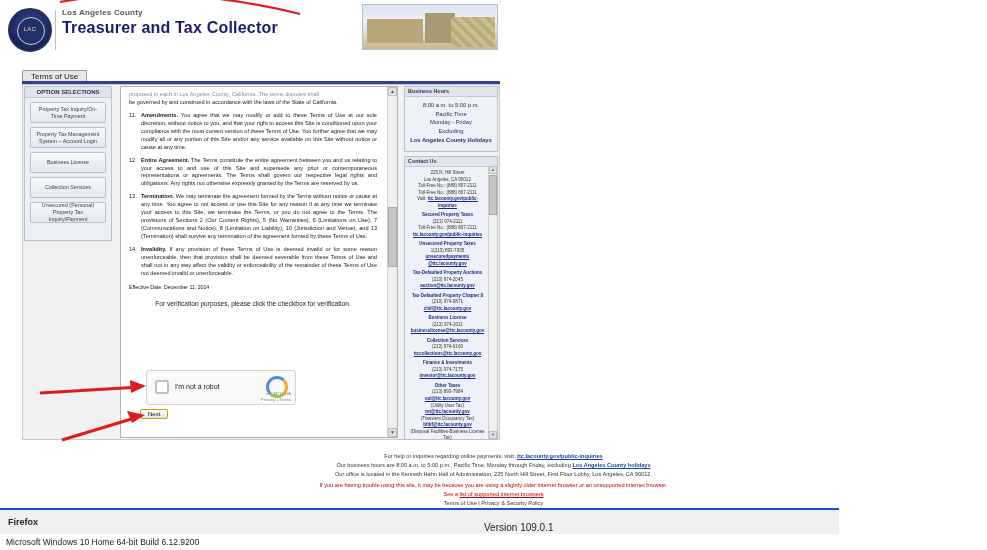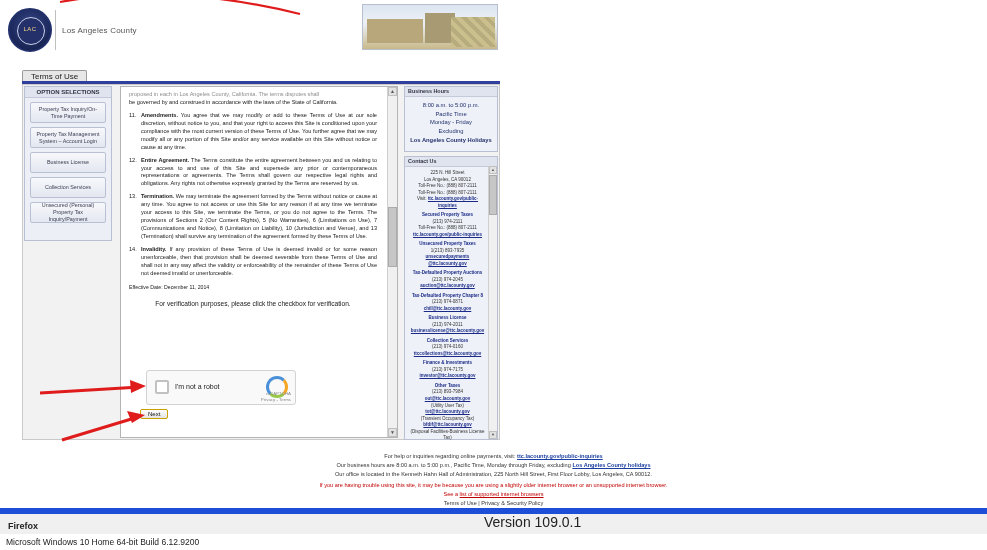--- a/index.html
+++ b/index.html
@@ -13,21 +13,21 @@
 
   
   #header{position:relative;height:60px;width:987px;background:#fff;}
   #seal{position:absolute;left:8px;top:8px;width:44px;height:44px;border-radius:50%;
         background:radial-gradient(circle at 50% 40%,#3a4b8f 0%,#1d2a5e 60%,#101a3d 100%);
         border:2px solid #22306b;box-sizing:border-box;}
   #seal .inner{position:absolute;left:7px;top:7px;width:26px;height:26px;border-radius:50%;
         border:1px solid #c9cfe6;background:#24306a;}
   #seal .txt{position:absolute;left:0;top:16px;width:100%;text-align:center;color:#ffd98a;font-size:6px;letter-spacing:.4px;}
   #divider{position:absolute;left:55px;top:10px;width:1px;height:40px;background:#bfbfbf;}
-  #titlewrap{position:absolute;left:62px;top:26px;}
+  #titlewrap{position:absolute;left:62px;top:8px;font-weight:bold;}
   #county{font-size:8px;color:#555;letter-spacing:.2px;}
   #office{font-size:16px;color:#1a1a6e;letter-spacing:.2px;margin-top:2px;}
   #banner{position:absolute;left:362px;top:4px;width:136px;height:46px;
      background:linear-gradient(180deg,#cfd8e6 0%,#e9eef5 45%,#c9b98a 100%);
      border:1px solid #b8bfcc;box-sizing:border-box;overflow:hidden;}
   #banner .bldg{position:absolute;left:4px;bottom:6px;width:56px;height:24px;background:#b9a77c;}
   #banner .bldg2{position:absolute;left:62px;bottom:6px;width:30px;height:30px;background:#a89a73;}
   #banner .money{position:absolute;right:2px;bottom:2px;width:44px;height:30px;
      background:repeating-linear-gradient(45deg,#cbbf8e 0 4px,#b6ac7d 4px 8px);}
   #banner .sky{position:absolute;left:0;top:0;width:100%;height:18px;background:linear-gradient(180deg,#dbe4f0,#eef2f7);}
@@ -100,39 +100,40 @@
   
   #footer{position:absolute;left:0;top:452px;width:987px;text-align:center;font-size:5.6px;color:#333;line-height:1.6;}
   #footer a{color:#1a3fa0;font-weight:bold;text-decoration:underline;}
   #warn{position:absolute;left:0;top:481px;width:987px;text-align:center;font-size:5.6px;color:#c00000;line-height:1.6;}
   #warn a{color:#c00000;text-decoration:underline;}
   #legal{position:absolute;left:0;top:500px;width:987px;text-align:center;font-size:5.6px;color:#333;}
   #legal a{color:#333;text-decoration:none;}
   #arc{position:absolute;left:0;top:0;width:987px;height:550px;pointer-events:none;}
 
   
-  #statusbar{position:absolute;left:0;top:508px;width:987px;height:26px;background:#f0f0f0;border-top:6px solid #1d4ed8;}
+  #statusbar{position:absolute;left:0;top:508px;width:839px;height:26px;background:#f0f0f0;border-top:2px solid #1d4ed8;}
   #statusbar .app{position:absolute;left:8px;top:7px;font-size:9px;font-weight:bold;color:#222;}
-  #statusbar .ver{position:absolute;left:484px;top:0;font-size:14px;color:#222;}
+  #statusbar .ver{position:absolute;left:484px;top:12px;font-size:10px;color:#222;}
   #osbar{position:absolute;left:0;top:534px;width:987px;height:16px;background:#ffffff;}
   #osbar .txt{position:absolute;left:6px;top:3px;font-size:8.5px;color:#222;}
 </style>
 </head>
 <body>
 
 <div id="page">
 
   <div id="header">
     <div id="seal">
       <div class="inner"></div>
       <div class="txt">LAC</div>
     </div>
     <div id="divider"></div>
     <div id="titlewrap">
       <div id="county">Los Angeles County</div>
+      <div id="office">Treasurer and Tax Collector</div>
     </div>
     <div id="banner">
       <div class="sky"></div>
         <div class="bldg"></div>
         <div class="bldg2"></div>
         <div class="money"></div>
     </div>
   </div>
 
   <div id="band"></div>

